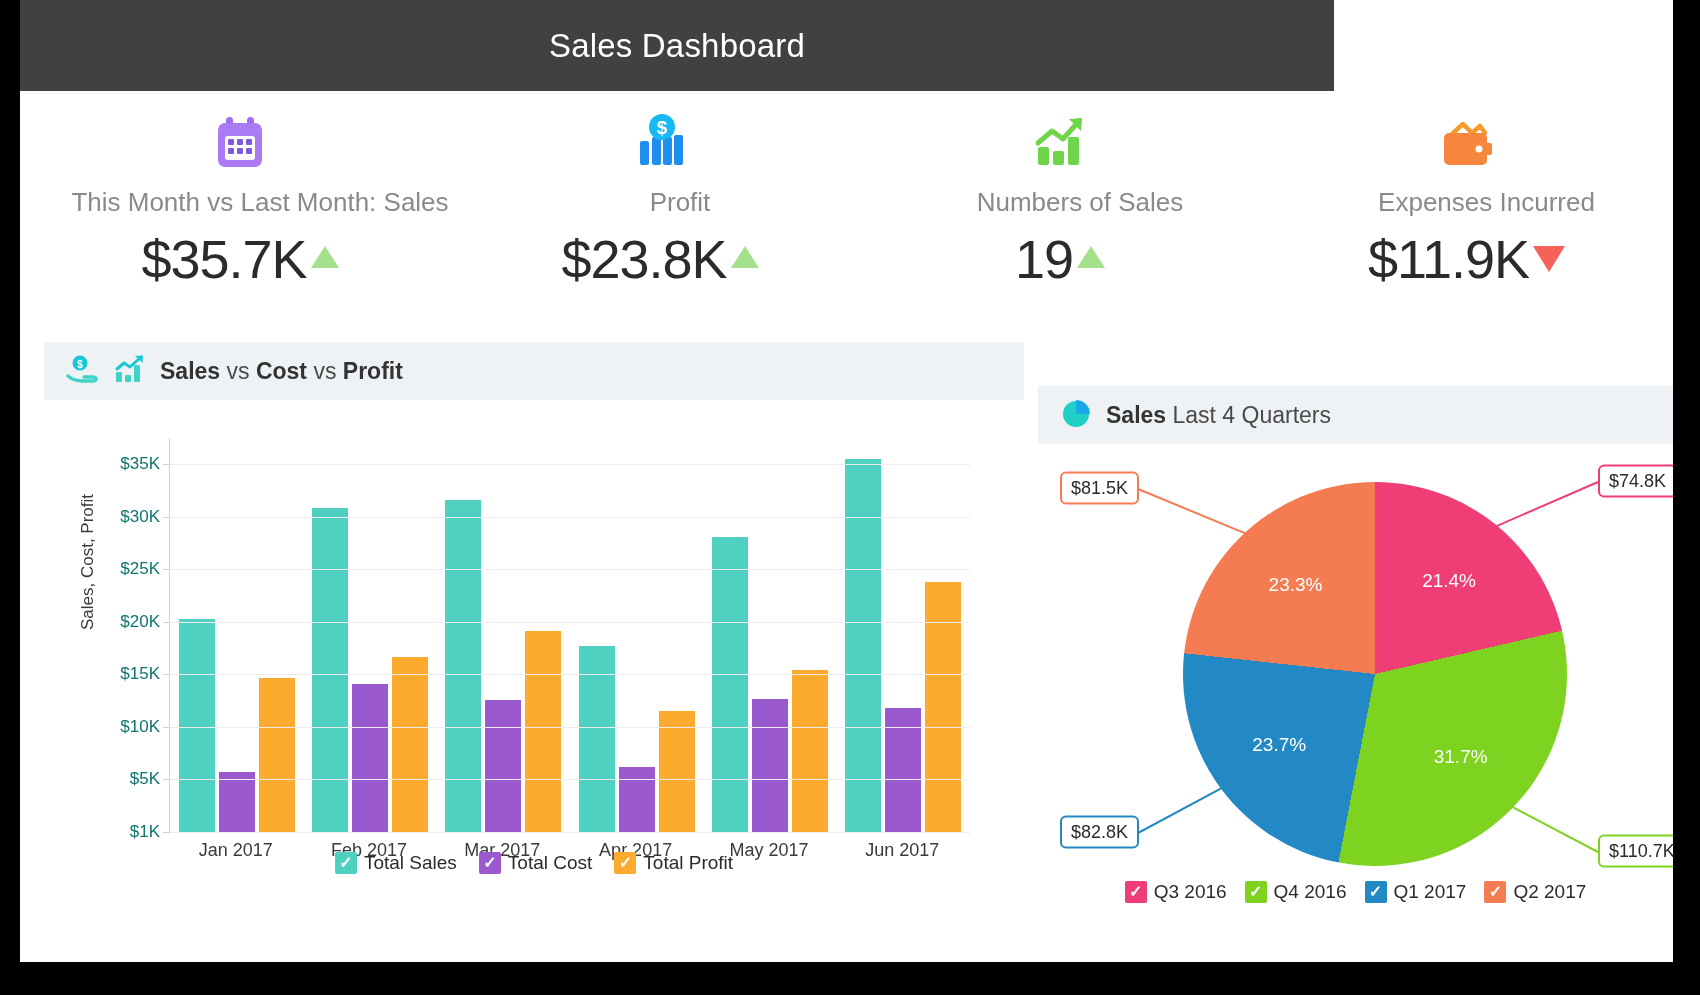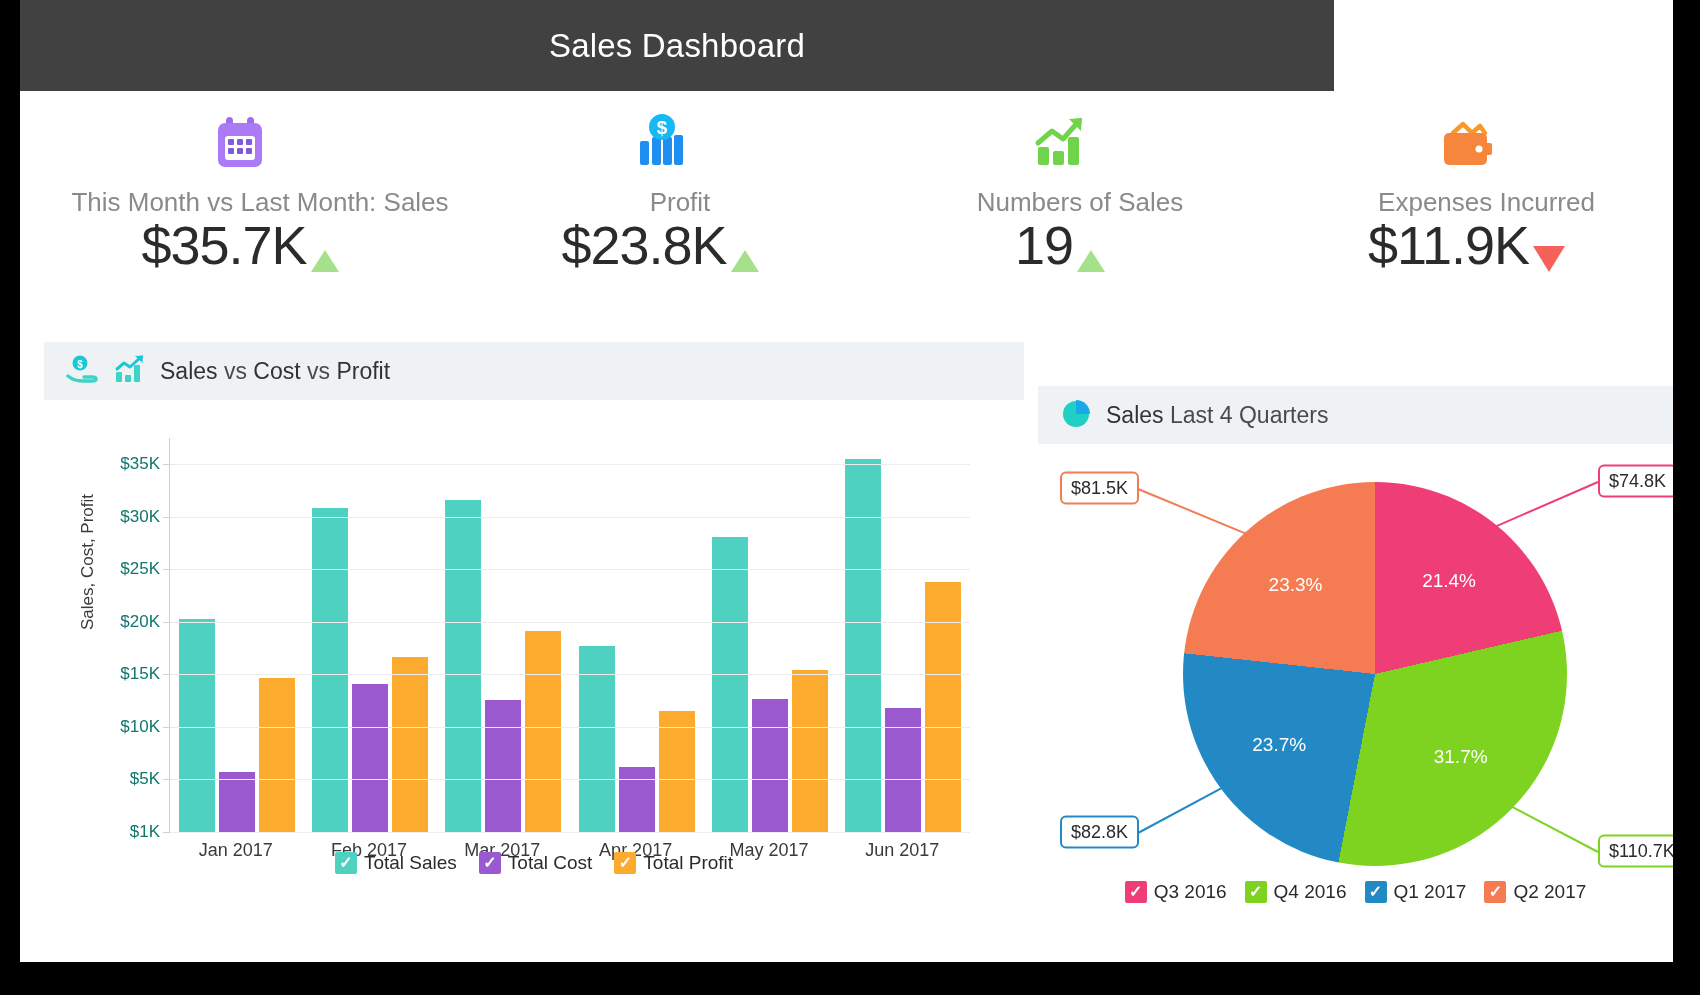--- a/index.html
+++ b/index.html
@@ -22,33 +22,33 @@
     position: absolute; left: 0; top: 0; width: 1314px; height: 91px;
     background: #414141; display: flex; align-items: center; justify-content: center;
   }
   .titlebar .t { color: #ffffff; font-size: 33px; font-weight: 400; letter-spacing: .2px; }
 
   
   .kpis { position: absolute; left: 0; top: 91px; width: 1653px; height: 204px; background:#fff; }
   .kpi { position: absolute; top: 0; height: 204px; text-align: center; }
   .kpi .icon { height: 62px; display:flex; align-items:flex-end; justify-content:center; margin-top: 16px; }
   .kpi .kpi-label { font-size: 26px; color: #8a8a8a; margin-top: 18px; white-space: nowrap; margin-left: 40px; }
-  .kpi .kpi-value-row { display:flex; align-items:flex-end; justify-content:center; margin-top: 0; }
+  .kpi .kpi-value-row { display:flex; align-items:flex-start; justify-content:center; margin-top: 14px; }
   .kpi .kpi-value { font-size: 54px; color:#2b2b2b; letter-spacing:-1px; line-height:1; }
   .tri { width:0; height:0; margin-left: 4px; }
   .tri.up { border-left:14px solid transparent; border-right:14px solid transparent; border-bottom:22px solid #a5e08a; margin-top:14px; }
   .tri.down { border-left:16px solid transparent; border-right:16px solid transparent; border-top:26px solid #f4625a; margin-top:14px; }
 
   
   .panel { position: absolute; background:#fff; }
   .panel-head {
     height: 58px; background:#eef2f4; display:flex; align-items:center; padding-left: 22px; gap: 14px;
   }
   .panel-title { font-size: 23px; color:#4a4a4a; }
-  .panel-title b { color:#333; font-weight:400; }
+  .panel-title b { color:#333; font-weight:700; }
 
   #panel-bar { left: 24px; top: 342px; width: 980px; height: 620px; }
   #panel-pie { left: 1018px; top: 342px; width: 635px; height: 736px; margin-top: 44px; }
 
   
   .barchart { position:relative; width: 980px; height: 500px; }
   .ytitle {
     position:absolute; left: 34px; top: 230px; transform: rotate(-90deg); transform-origin: 0 0;
     font-size: 17px; color:#3a3a3a; white-space: nowrap;
   }

